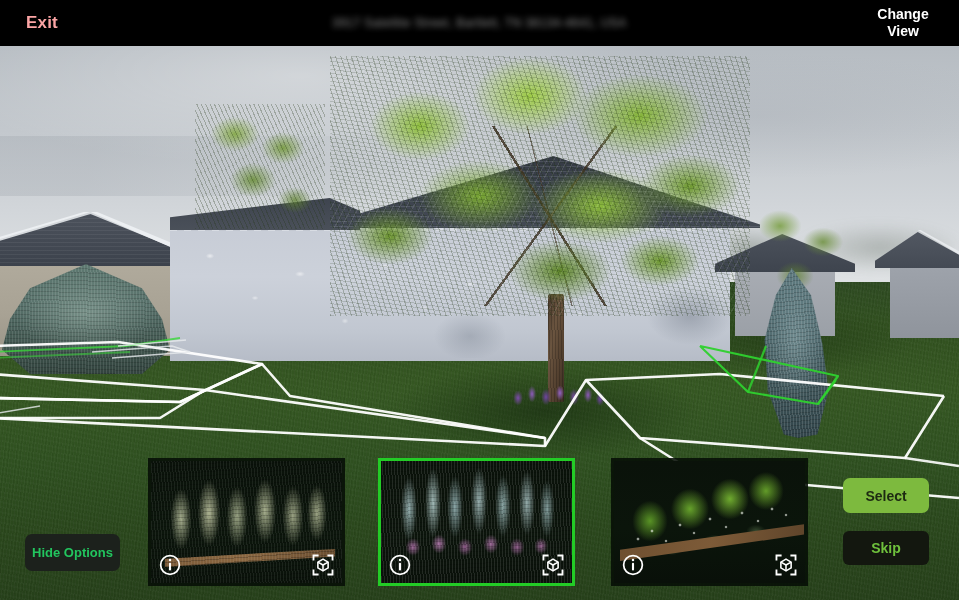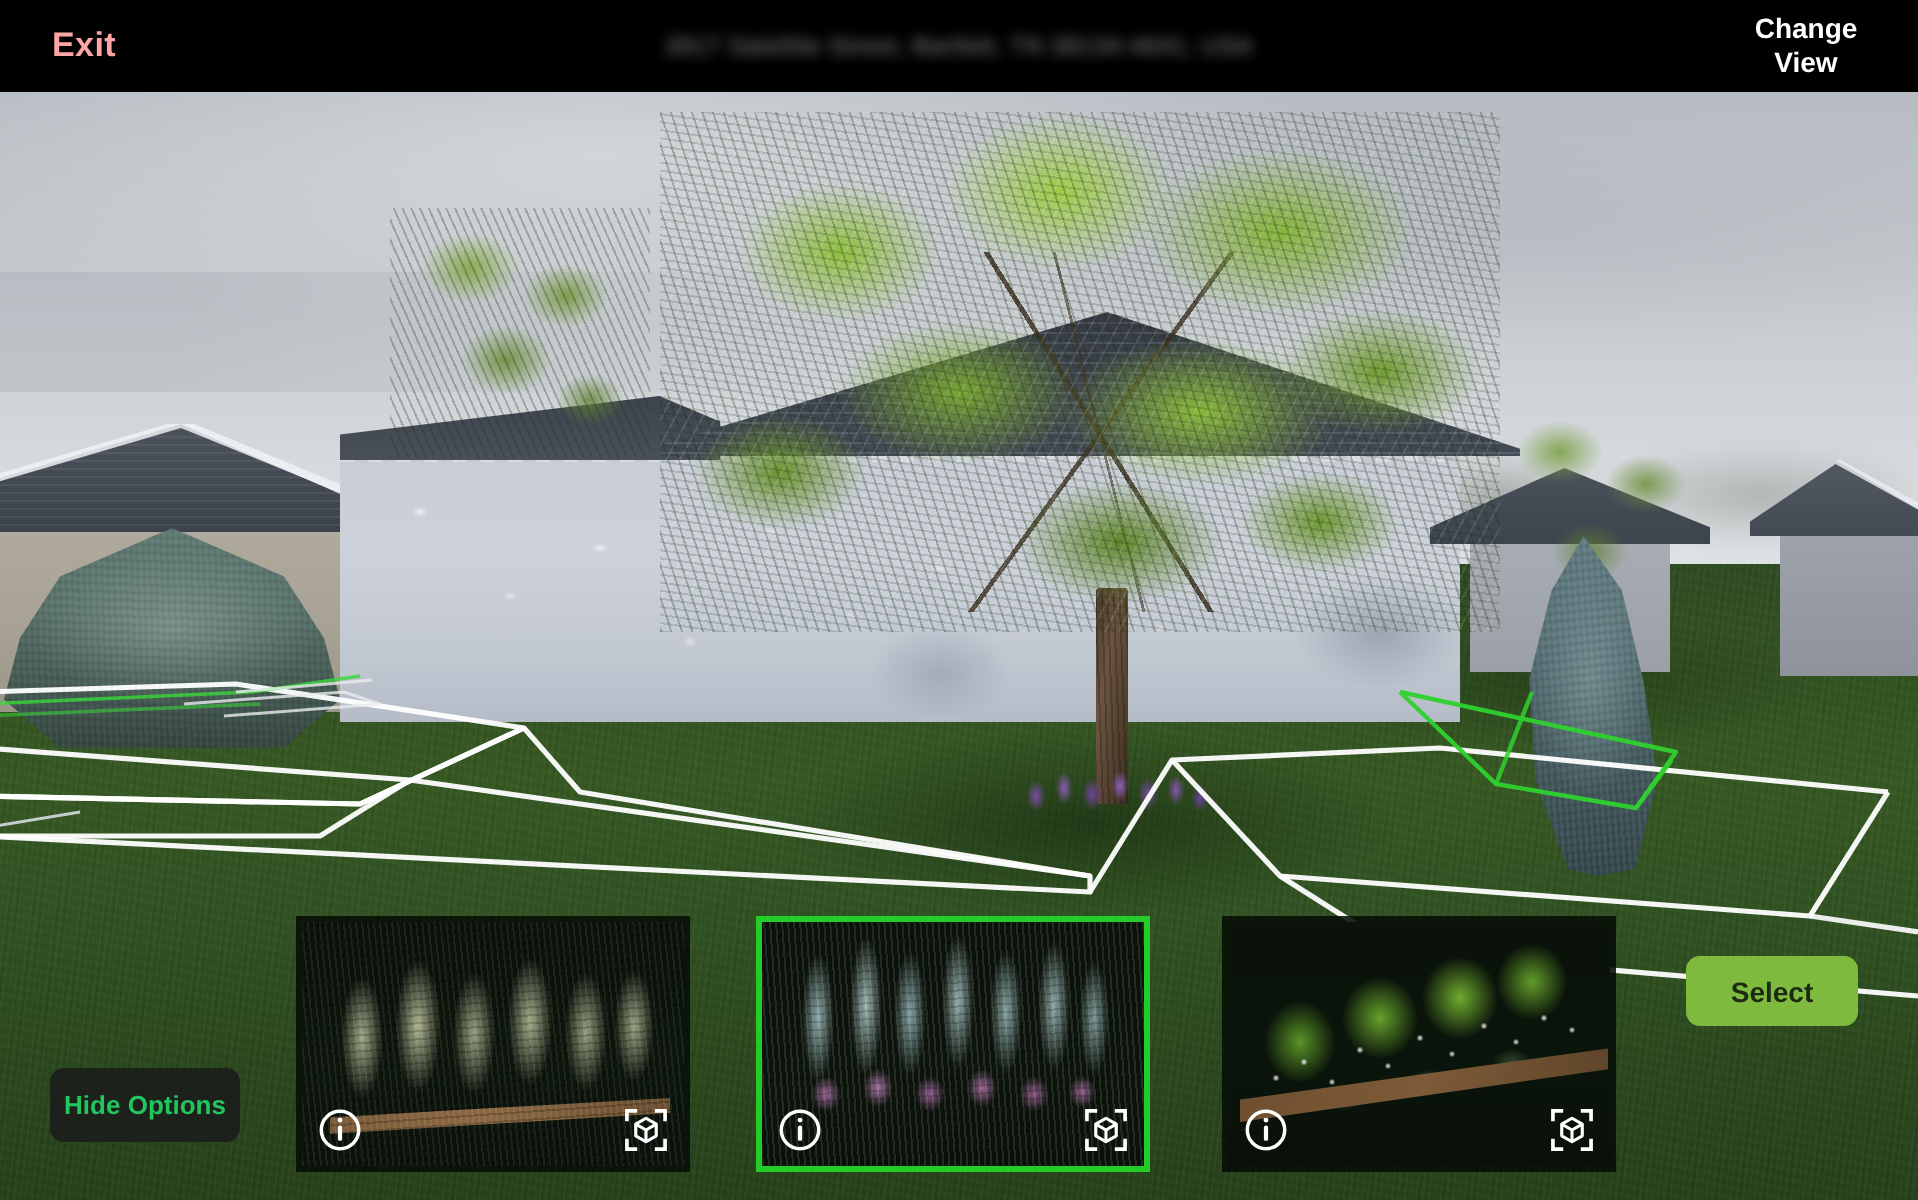--- a/index.html
+++ b/index.html
@@ -565,20 +565,21 @@
           <polyline points="12,12 12,18.4"></polyline>
         </g>
       </svg>
     </div>
   </div>
 
   <button class="btn" id="hide-options-btn">Hide Options</button>
 
   <button class="btn" id="select-btn">Select</button>
 
+  <button class="btn" id="skip-btn">Skip</button>
 
   <div id="topbar">
     <button id="exit-btn">Exit</button>
 
     <div id="address-label">3917 Satellite Street, Bartlett, TN 38134-4641, USA</div>
 
     <button id="change-view-btn">
       <span>Change</span>
       <span>View</span>
     </button>

